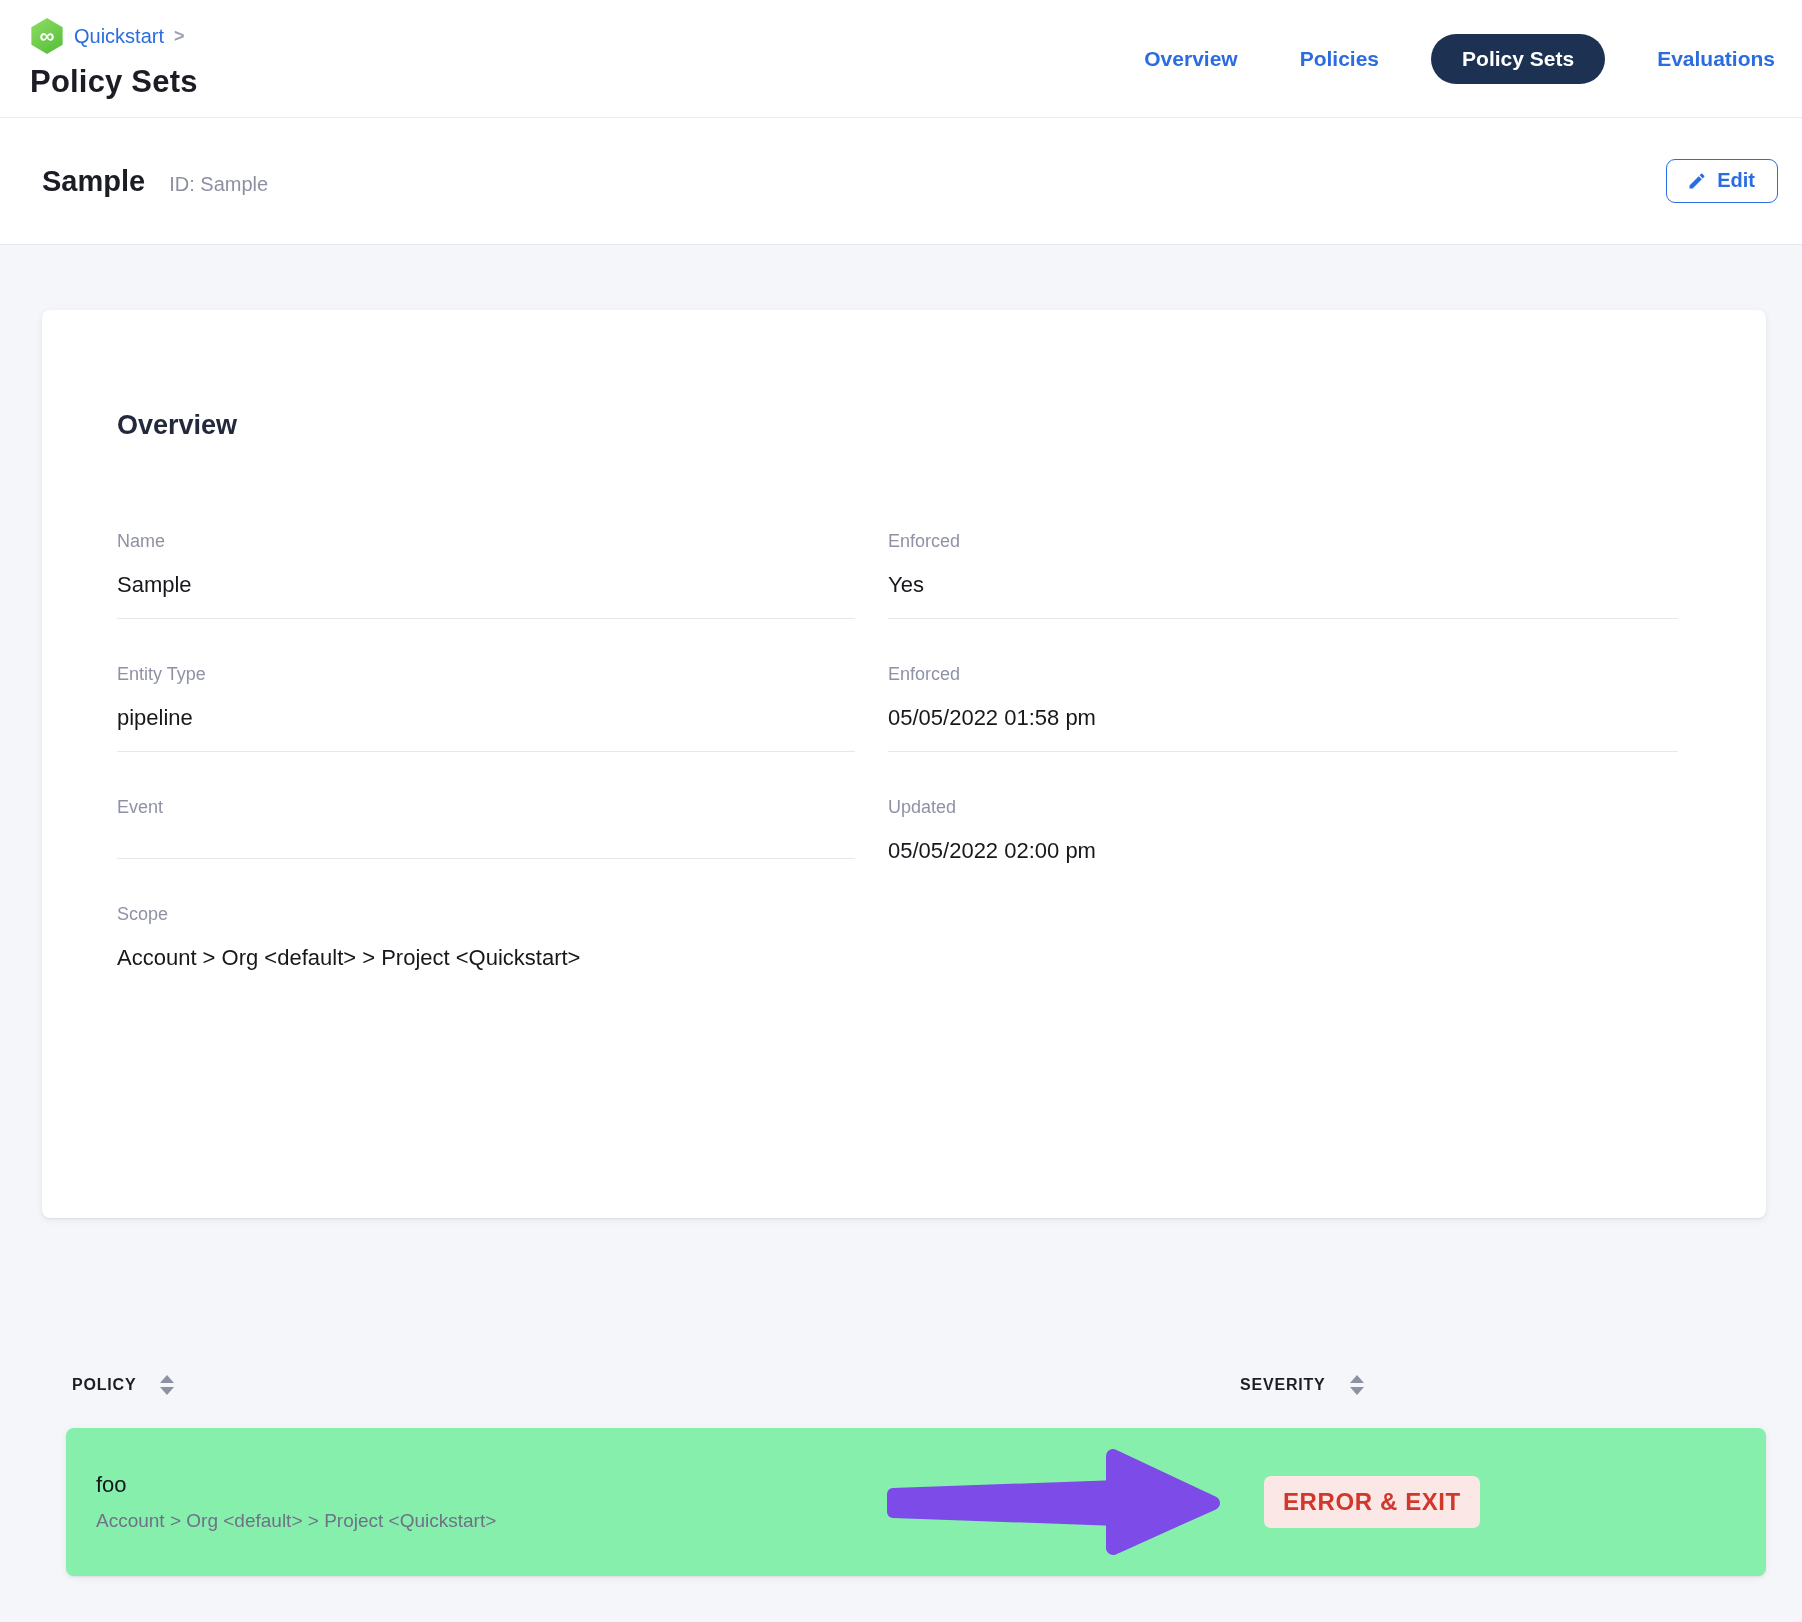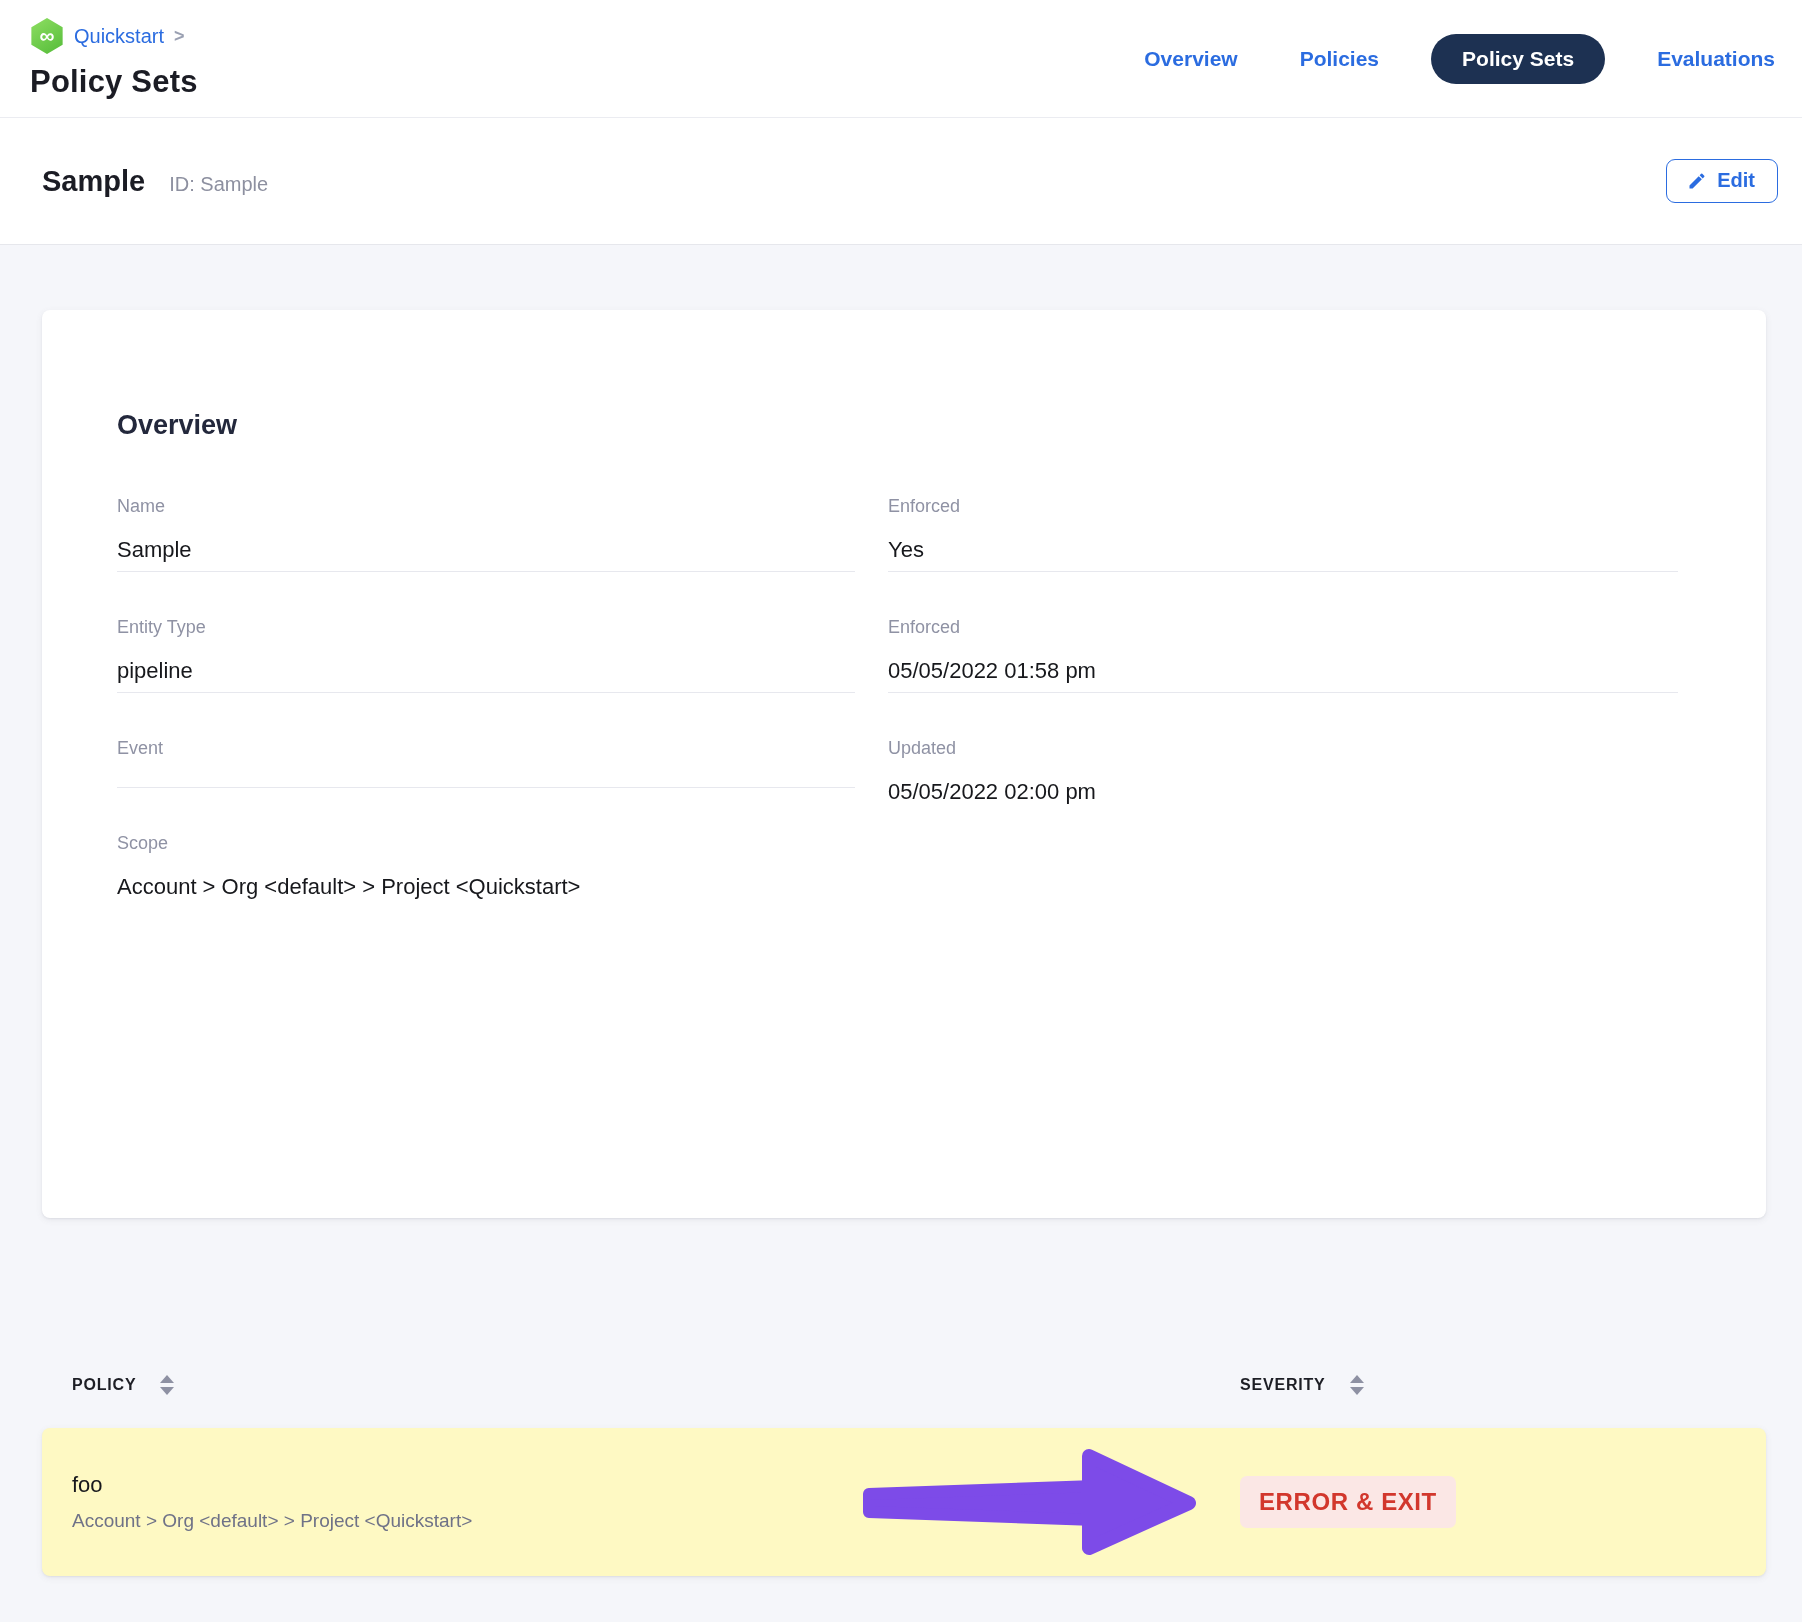--- a/index.html
+++ b/index.html
@@ -77,21 +77,21 @@
     height: 908px;
     padding: 100px 88px 0 75px;
   }
   .card-title { font-size: 27px; font-weight: bold; color: #23283c; margin-bottom: 55px; }
 
   .fields-grid {
     display: grid;
     grid-template-columns: 738px 1fr;
     column-gap: 33px;
   }
-  .field { margin-bottom: 45px; padding-bottom: 8px; border-bottom: 1px solid #e7e8ee; }
+  .field { margin-bottom: 45px; padding-bottom: 20px; border-bottom: 1px solid #e7e8ee; margin-top: 35px; }
   .field.last { border-bottom: none; }
   .field-label { font-size: 18px; color: #8f92a4; margin-bottom: 20px; }
   .field-value { font-size: 22px; color: #17181c; }
 
   
   .table-header {
     margin-top: 157px;
     display: grid;
     grid-template-columns: 1198px 1fr;
     align-items: center;
@@ -99,27 +99,28 @@
   }
   .th { display: flex; align-items: center; font-size: 16px; font-weight: bold; letter-spacing: 0.8px; color: #1d1e25; }
   .th.policy { padding-left: 30px; }
   .sort-icon { display: inline-flex; flex-direction: column; gap: 4px; margin-left: 24px; }
   .sort-up { width: 0; height: 0; border-left: 7px solid transparent; border-right: 7px solid transparent; border-bottom: 8px solid #8e91a3; }
   .sort-down { width: 0; height: 0; border-left: 7px solid transparent; border-right: 7px solid transparent; border-top: 8px solid #8e91a3; }
 
   .row-card {
     position: relative;
     margin-top: 33px;
-    background: #fef9c3;
+    background: #86efac;
     border-radius: 8px;
     box-shadow: 0 1px 2px rgba(40,41,61,0.06), 0 2px 6px rgba(96,97,112,0.10);
     height: 148px;
     display: grid;
     grid-template-columns: 1198px 1fr;
     align-items: center;
+    margin-left: 24px;
   }
   .cell-policy { padding-left: 30px; }
   .policy-name { font-size: 22px; color: #17181c; margin-bottom: 12px; }
   .policy-scope { font-size: 19px; color: #6f7287; }
   .cell-severity { display: flex; align-items: center; }
   .severity-badge {
     background: #fbe7e5;
     color: #d2372c;
     font-size: 24px; font-weight: bold;
     letter-spacing: 0.6px;

